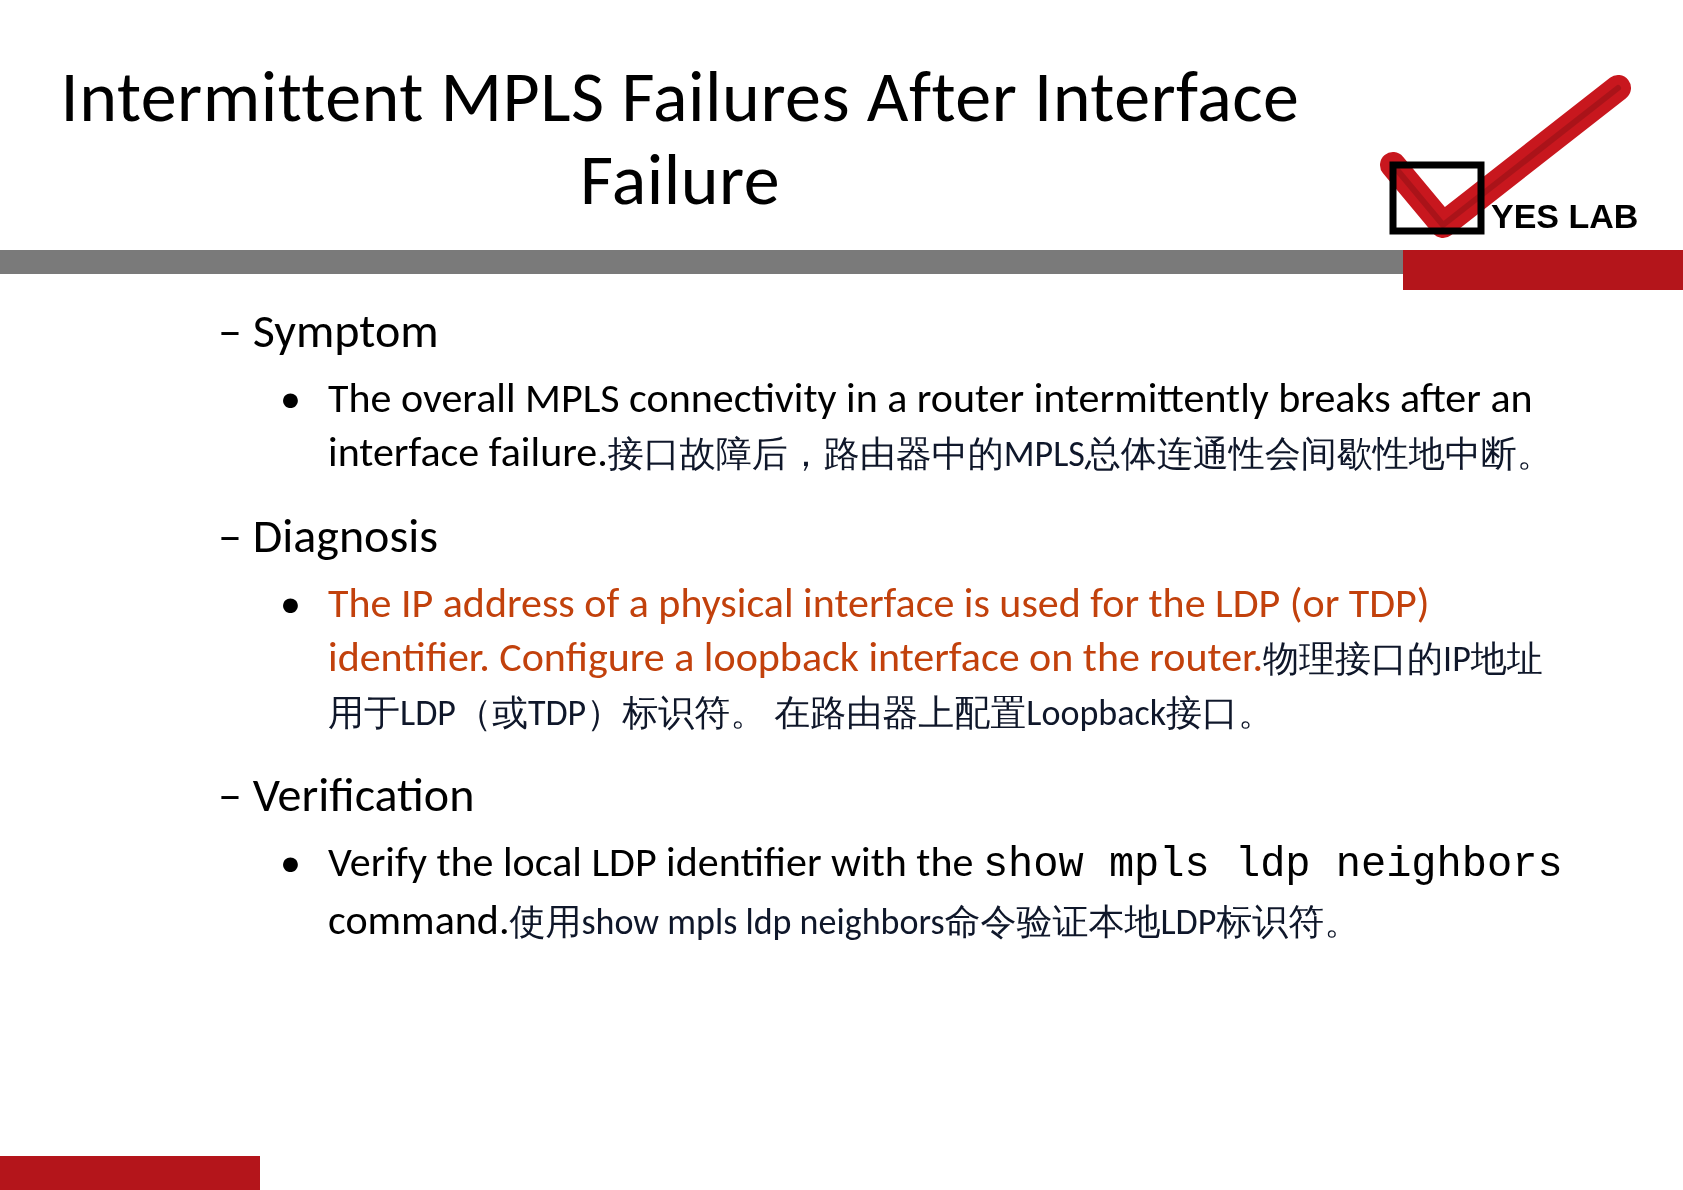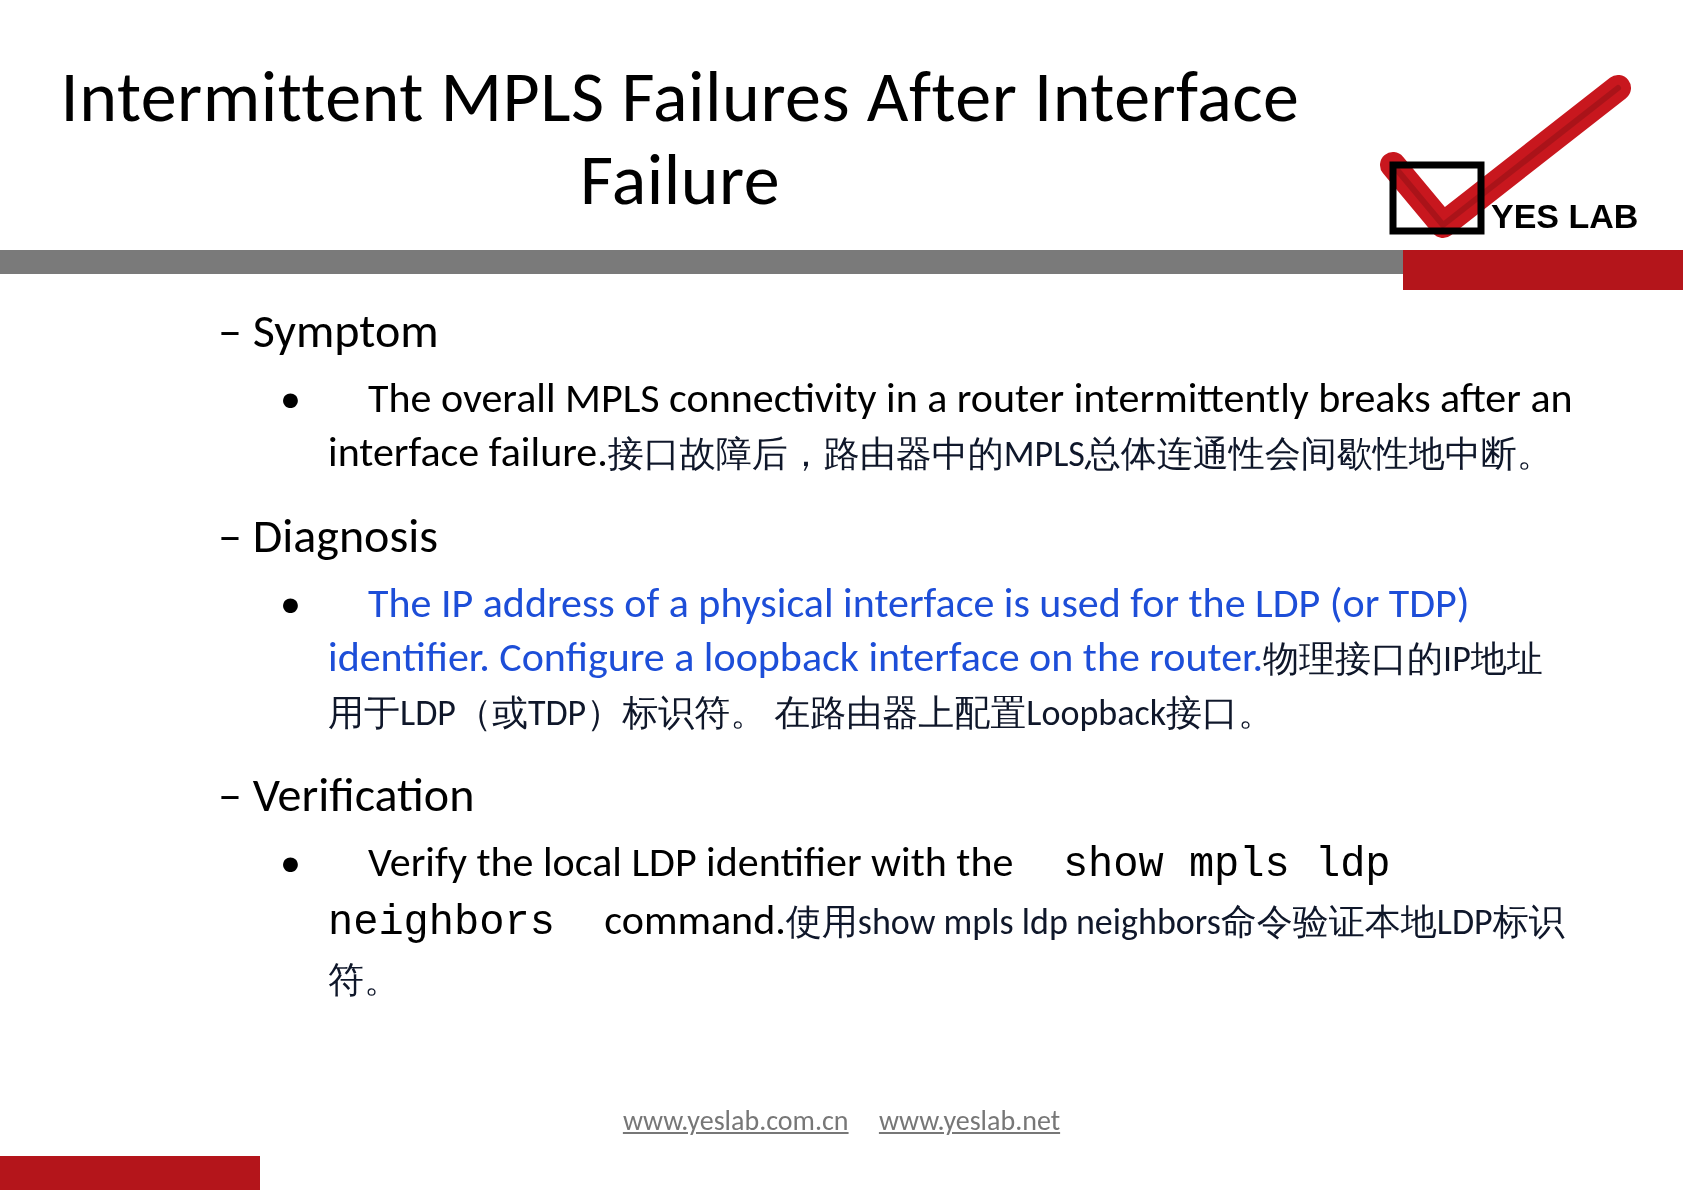--- a/index.html
+++ b/index.html
@@ -72,22 +72,22 @@
     font-size: 42px;
   }
   .bullet::before {
     content: "•";
     position: absolute;
     left: 62px;
     top: 0;
     font-size: 42px;
     color: #000;
   }
-  .en { color: #000; margin-left: 40px; }
-  .en.red { color: #1d4ed8; }
+  .en { color: #000; }
+  .en.red { color: #c2410c; }
   .zh { color: #0f172a; font-size: 36px; }
   .cmd { font-family: Liberation Mono, monospace; }
 
   .footer {
     position: absolute;
     bottom: 52px;
     left: 0;
     width: 1683px;
     text-align: center;
     font-size: 28px;
@@ -135,20 +135,16 @@
       <span class="en red">The IP address of a physical interface is used for the LDP (or TDP) identifier. Configure a loopback interface on the router.</span><span class="zh">物理接口的IP地址用于LDP（或TDP）标识符。 在路由器上配置Loopback接口。</span>
     </div>
 
     <div class="section-head">Verification</div>
     <div class="bullet">
       <span class="en">Verify the local LDP identifier with the </span><span class="en cmd">show mpls ldp neighbors</span><span class="en"> command.</span><span class="zh">使用show mpls ldp neighbors命令验证本地LDP标识符。</span>
     </div>
 
   </div>
 
-  <div class="footer">
-    <a>www.yeslab.com.cn</a>
-    <a>www.yeslab.net</a>
-  </div>
 
   <div class="bottom-bar"></div>
 
 </div>
 
 </body></html>

